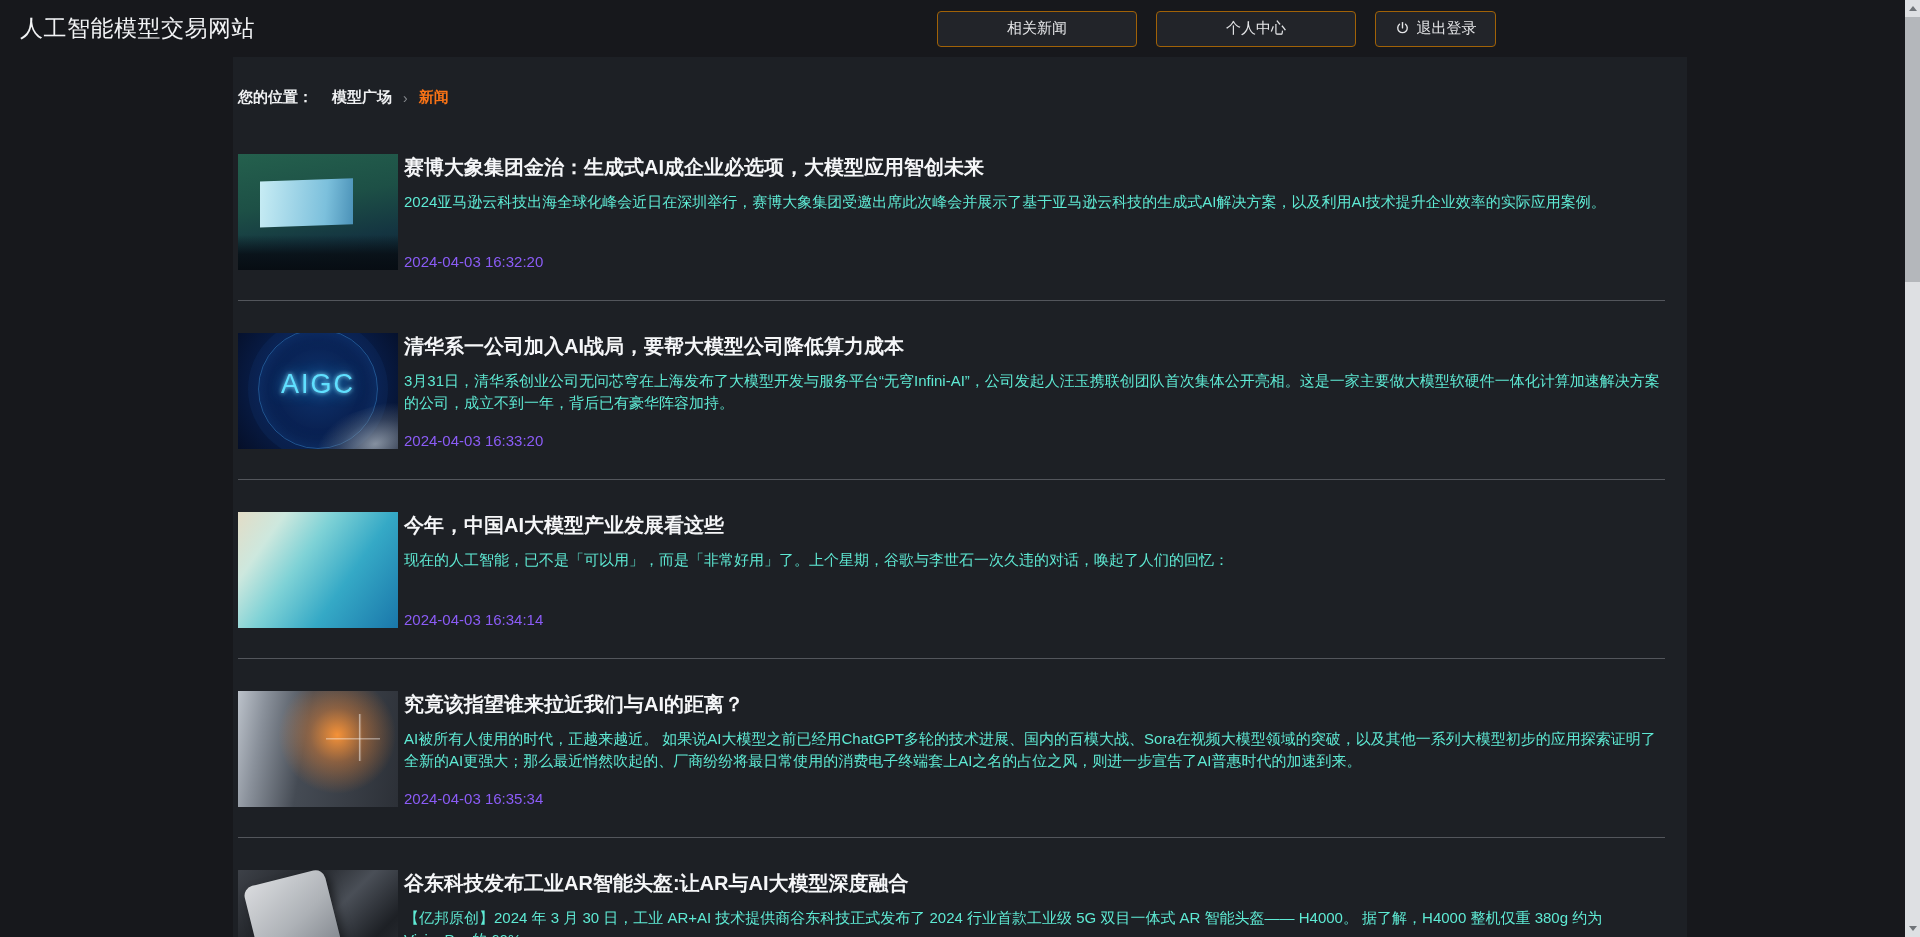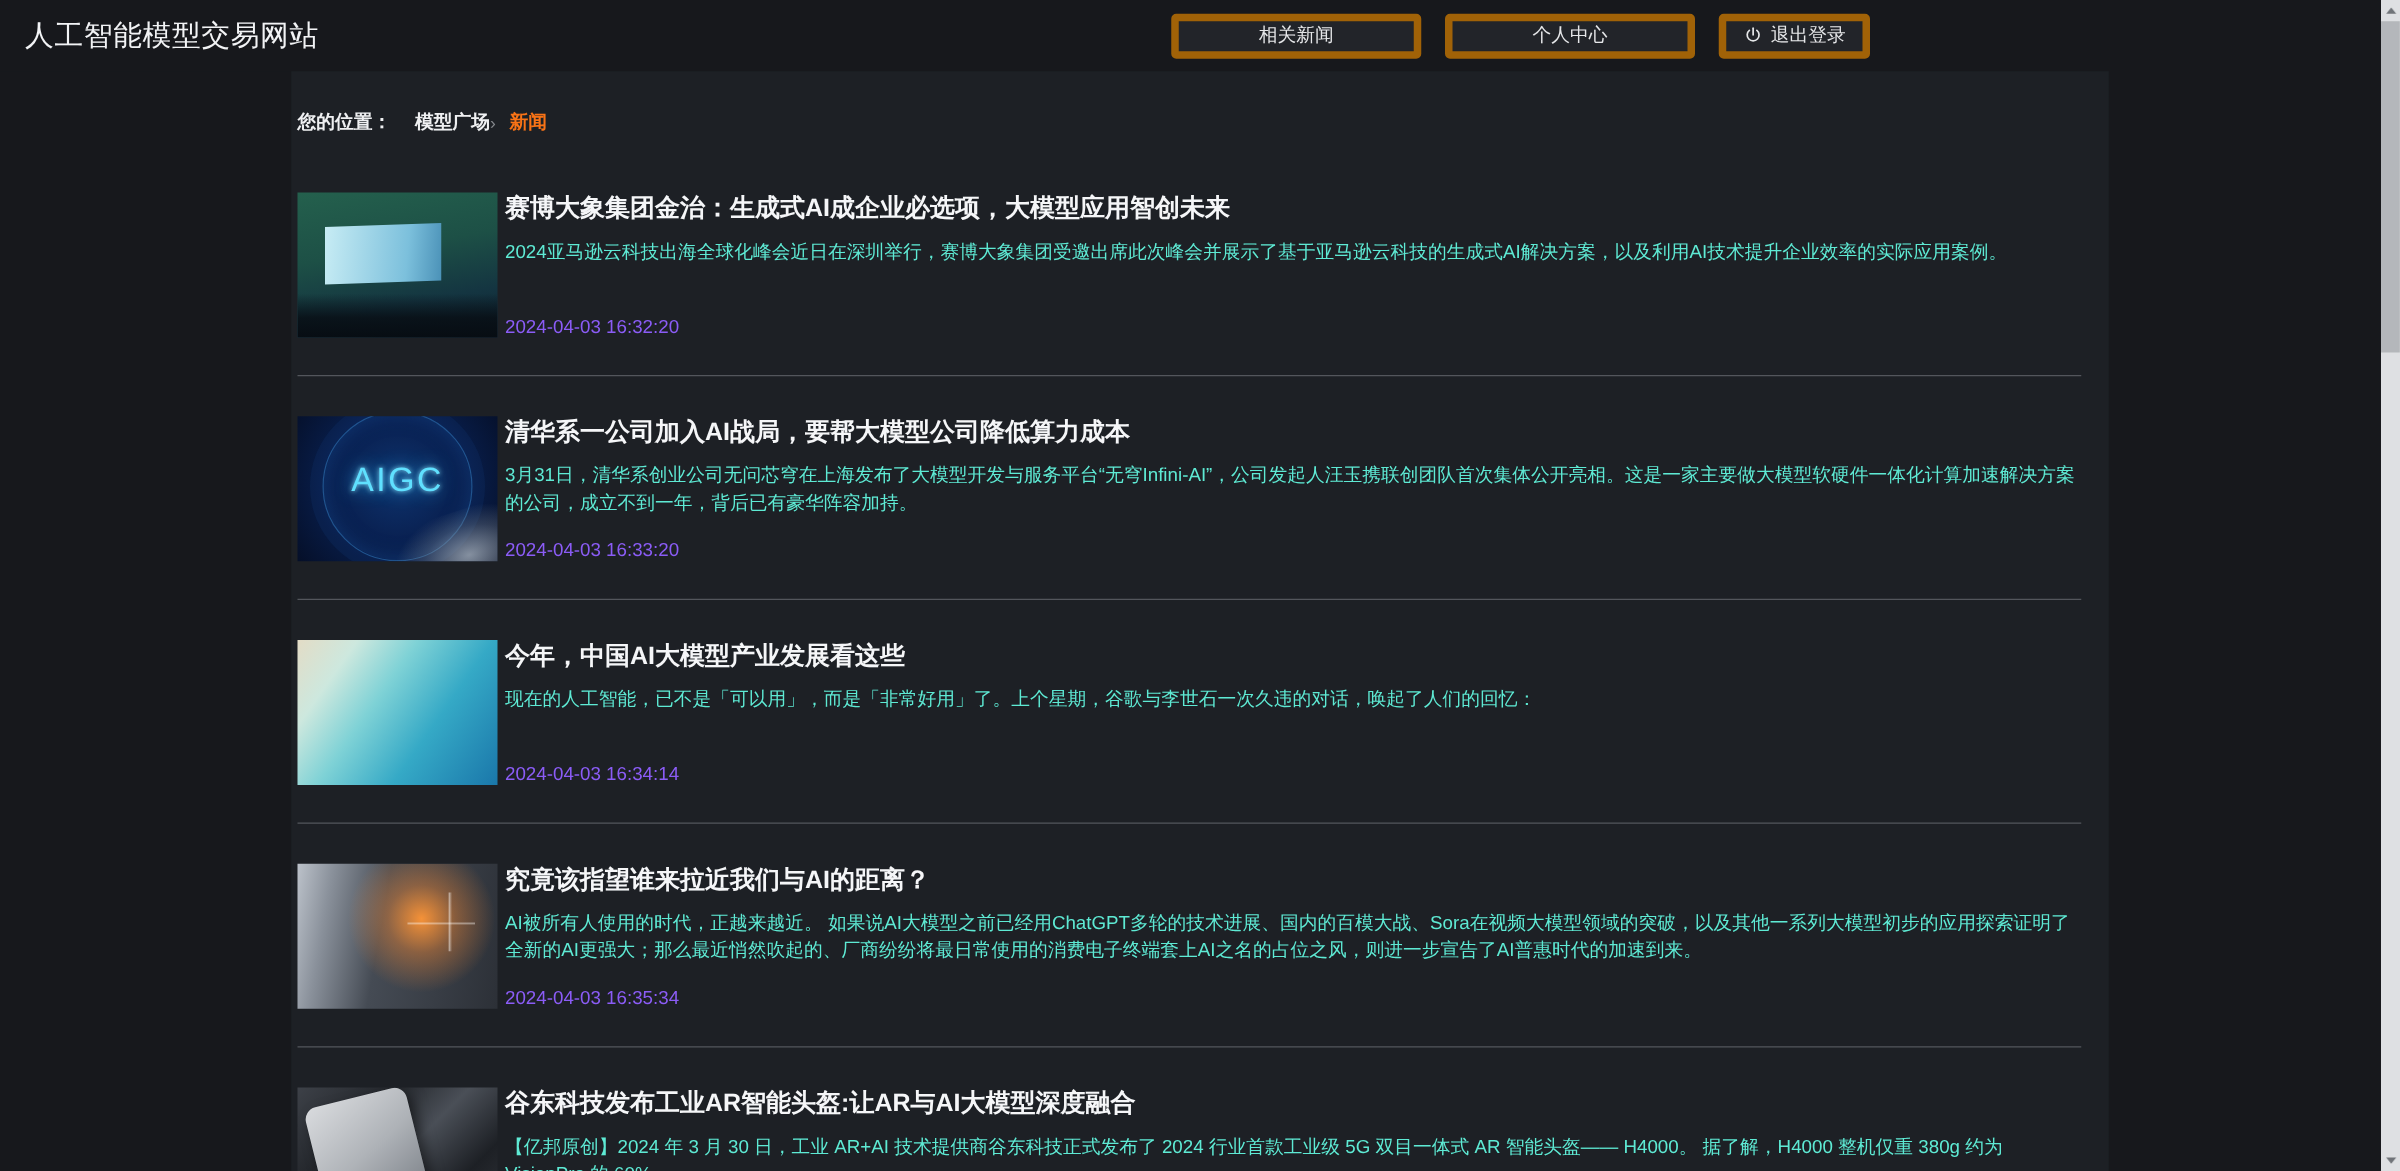--- a/index.html
+++ b/index.html
@@ -14,21 +14,21 @@
     height: 57px; width: 1532px;
     display: flex; align-items: center; justify-content: space-between;
     background: #17181c;
     padding: 0 36px 0 20px;
   }
   .site-title {
     font-size: 23px; font-weight: 500; color: #f2f3f5; letter-spacing: .5px;
   }
   .header-actions { display: flex; gap: 19px; align-items: center; }
   .btn {
-    height: 36px; background: #222429; border: 6px solid #a16207;
+    height: 36px; background: #222429; border: 1px solid #a16207;
     border-radius: 4px; color: #e6e7e9; font-size: 15px;
     display: flex; align-items: center; justify-content: center;
     cursor: pointer; white-space: nowrap;
   }
   .btn-wide { width: 200px; }
   .btn-logout { width: 121px; gap: 7px; }
   .power-icon { width: 15px; height: 15px; display: inline-block; }
   .power-icon svg { display: block; }
 
   
@@ -40,21 +40,21 @@
     overflow: hidden;
   }
 
   
   .breadcrumb {
     margin-top: 31px;
     display: flex; align-items: center;
     font-size: 15px; color: #eff0f2; font-weight: 700;
   }
   .crumb-prefix { margin-right: 19px; }
-  .crumb-link { cursor: pointer; }
+  .crumb-link { margin-right: 11px; cursor: pointer; }
   .crumb-sep { color: #85888d; font-weight: 400; margin-right: 11px; font-size: 14px; }
   .crumb-current { color: #f97316; font-weight: 700; }
 
   
   .news-list { margin-top: 47px; }
   .news-item { display: flex; }
   .news-thumb {
     width: 160px; height: 116px; flex: none;
     position: relative; overflow: hidden; cursor: pointer;
     background: #0b1020;

